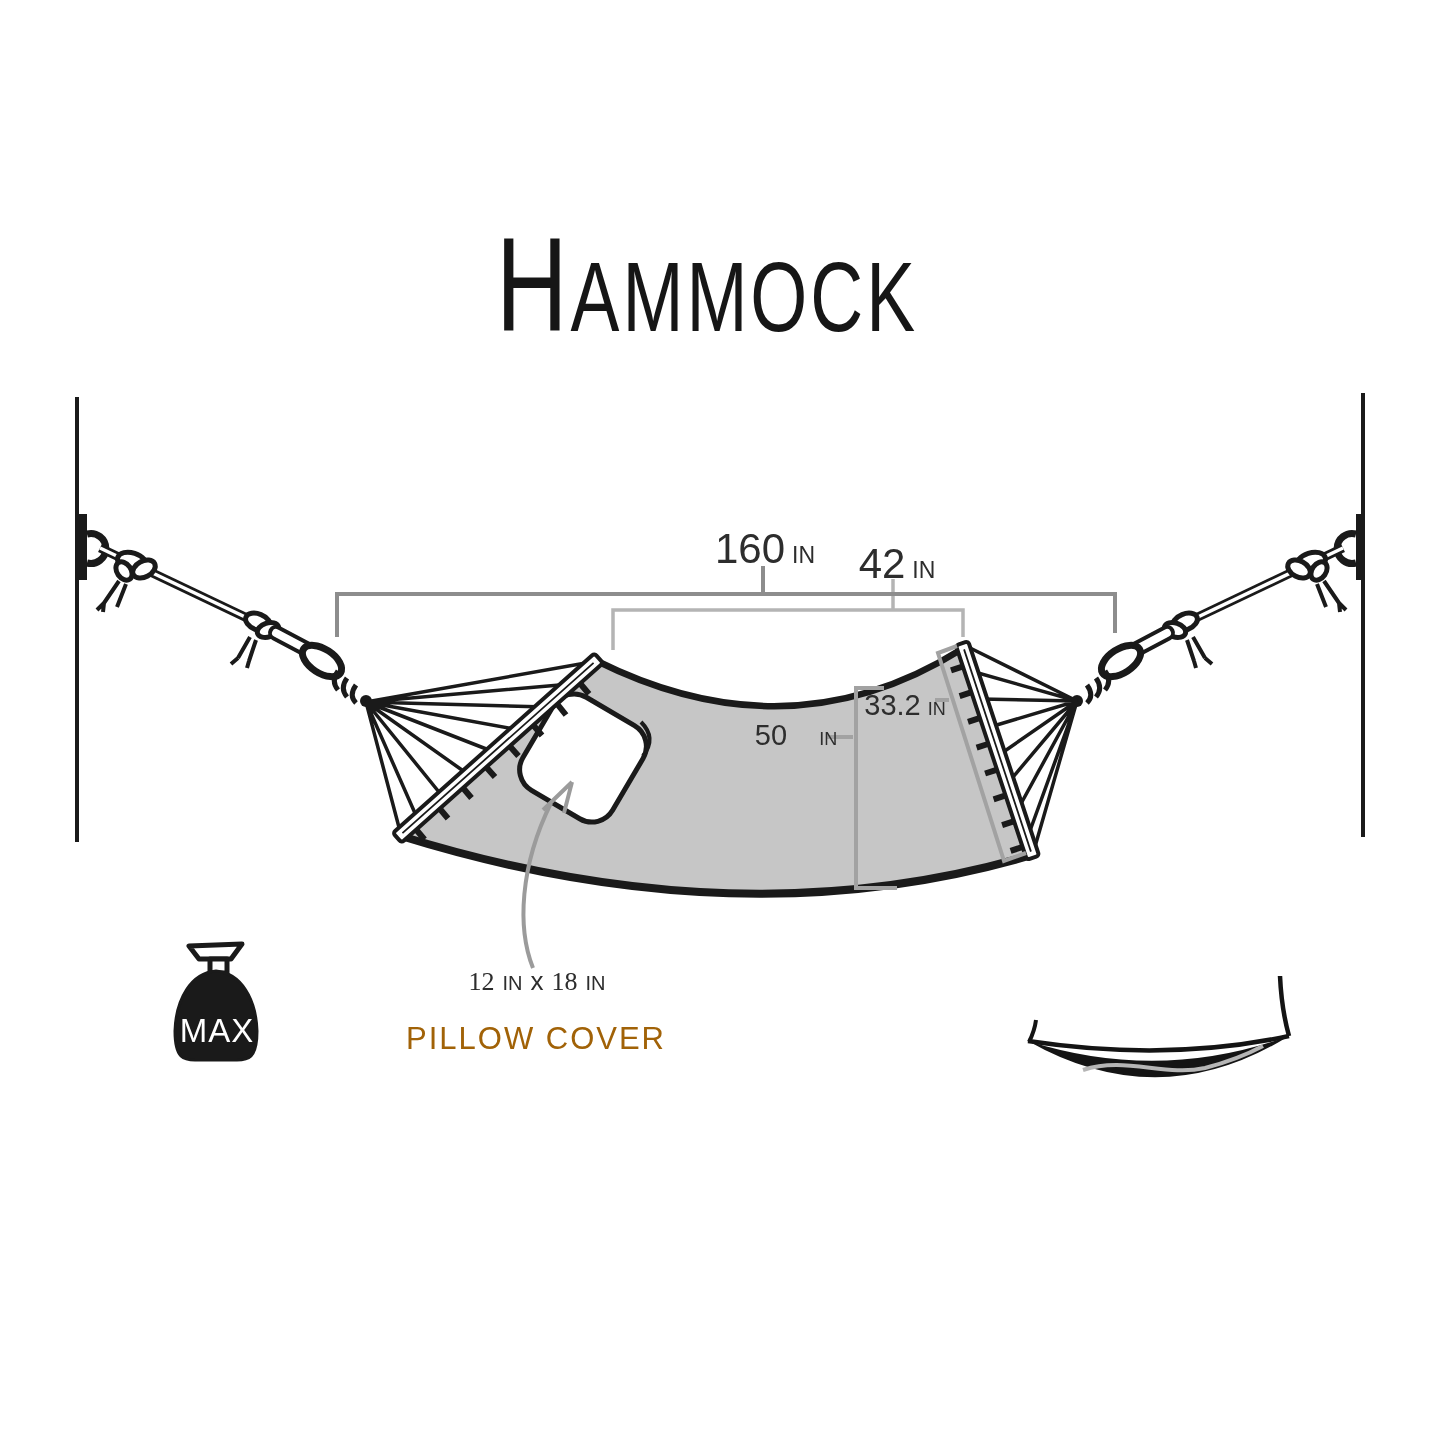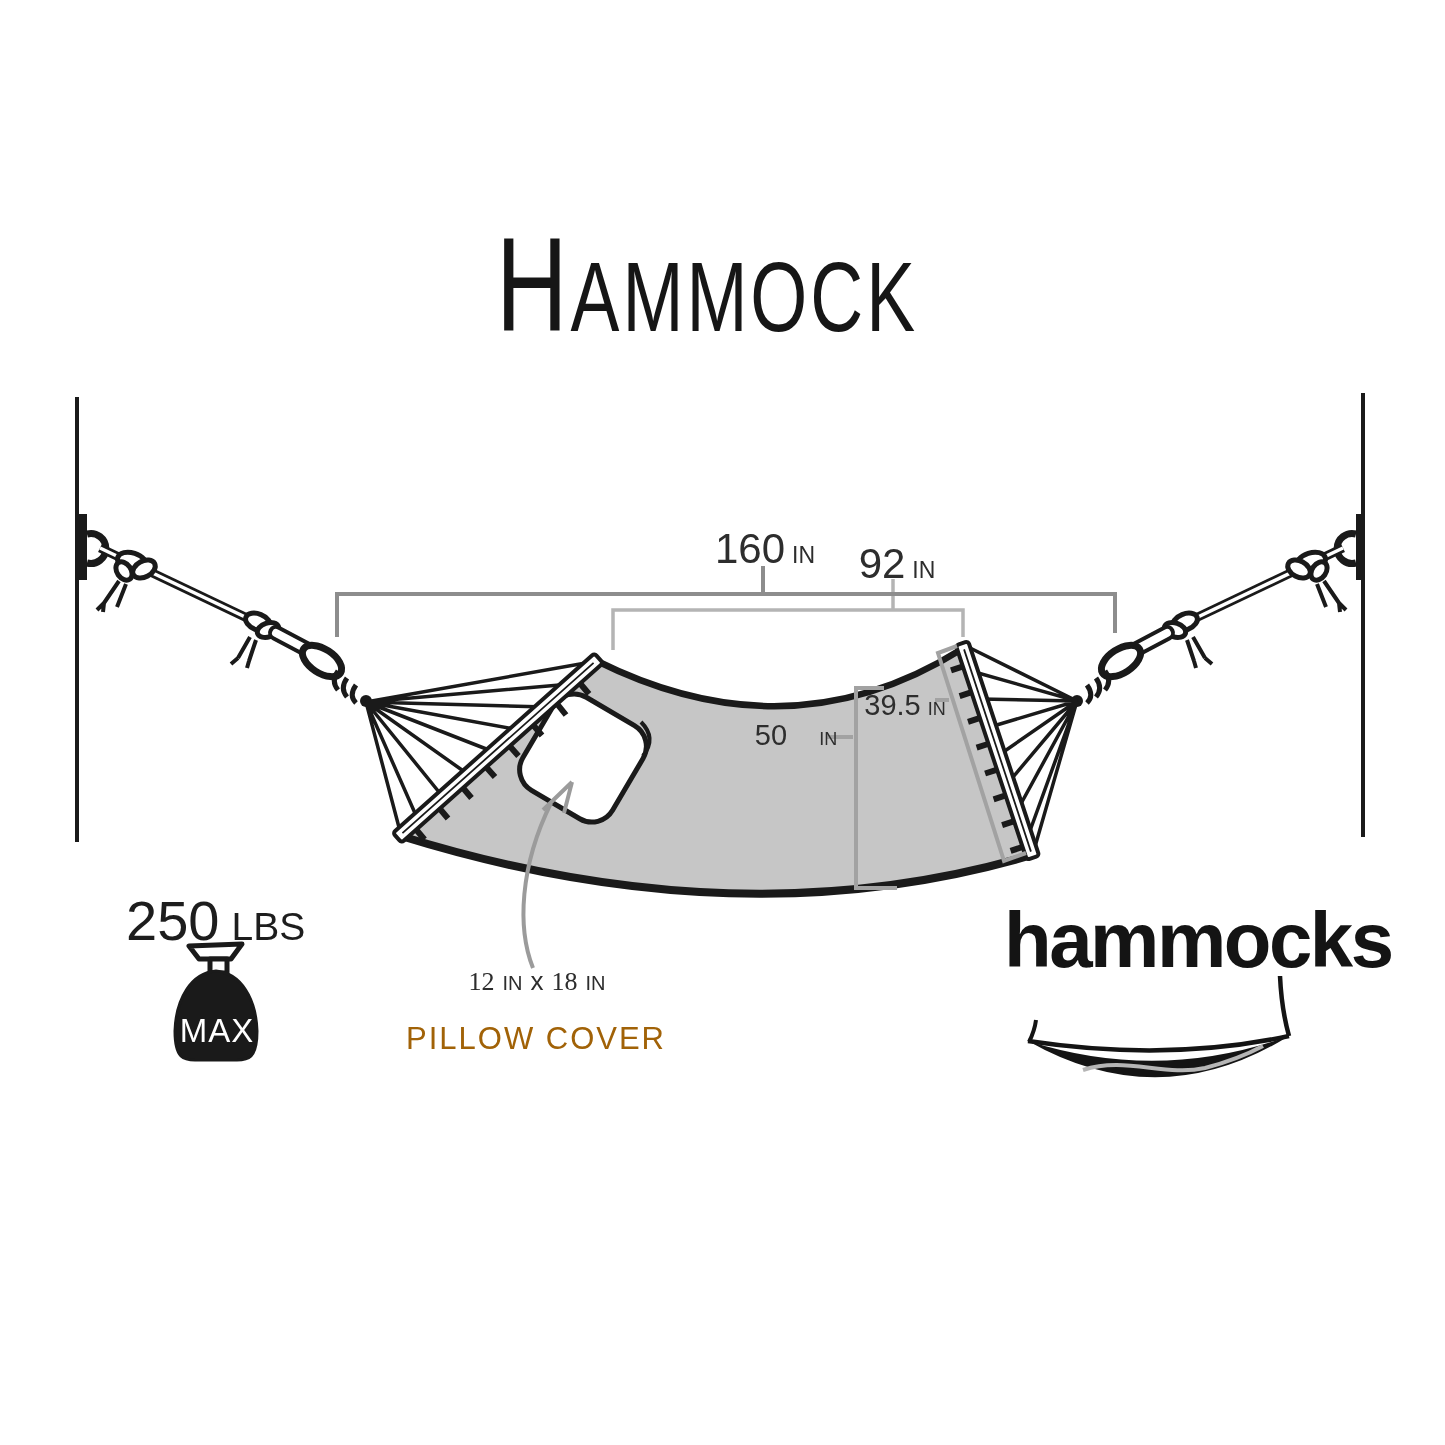--- a/index.html
+++ b/index.html
@@ -179,44 +179,39 @@
   <div class="abs title" style="left:707px;top:218px;">
     <span class="t-first">H</span>
       <span class="t-rest">AMMOCK</span>
   </div>
 
   <div class="abs ctr dim" style="left:765px;top:528px;">
     <span class="v">160</span>
       <span class="u">IN</span>
   </div>
   <div class="abs ctr dim" style="left:897px;top:543px;">
-    <span class="v">92</span>
+    <span class="v">42</span>
       <span class="u">IN</span>
   </div>
   <div class="abs ctr dim small" style="left:905px;top:691px;">
-    <span class="v">39.5</span>
+    <span class="v">33.2</span>
       <span class="u">IN</span>
   </div>
   <div class="abs ctr dim small" style="left:796px;top:721px;gap:32px;">
     <span class="v">50</span>
       <span class="u">IN</span>
   </div>
 
-  <div class="abs weight" style="left:126px;top:893px;">
-    <span class="v">250</span>
-      <span class="u">LBS</span>
-  </div>
   <div class="abs ctr max" style="left:217px;top:1014px;">MAX</div>
 
   <div class="abs ctr pdims" style="left:537px;top:968px;">
     <span class="v">12</span>
       <span class="u">IN</span>
       <span class="x">x</span>
       <span class="v">18</span>
       <span class="u">IN</span>
   </div>
   <div class="abs ctr pcap" style="left:536px;top:1023px;">PILLOW COVER</div>
 
   <div class="abs brand" style="left:1004px;top:906px;">
-    <div class="b2">hammocks</div>
   </div>
 
 </div>
 
 </body></html>

